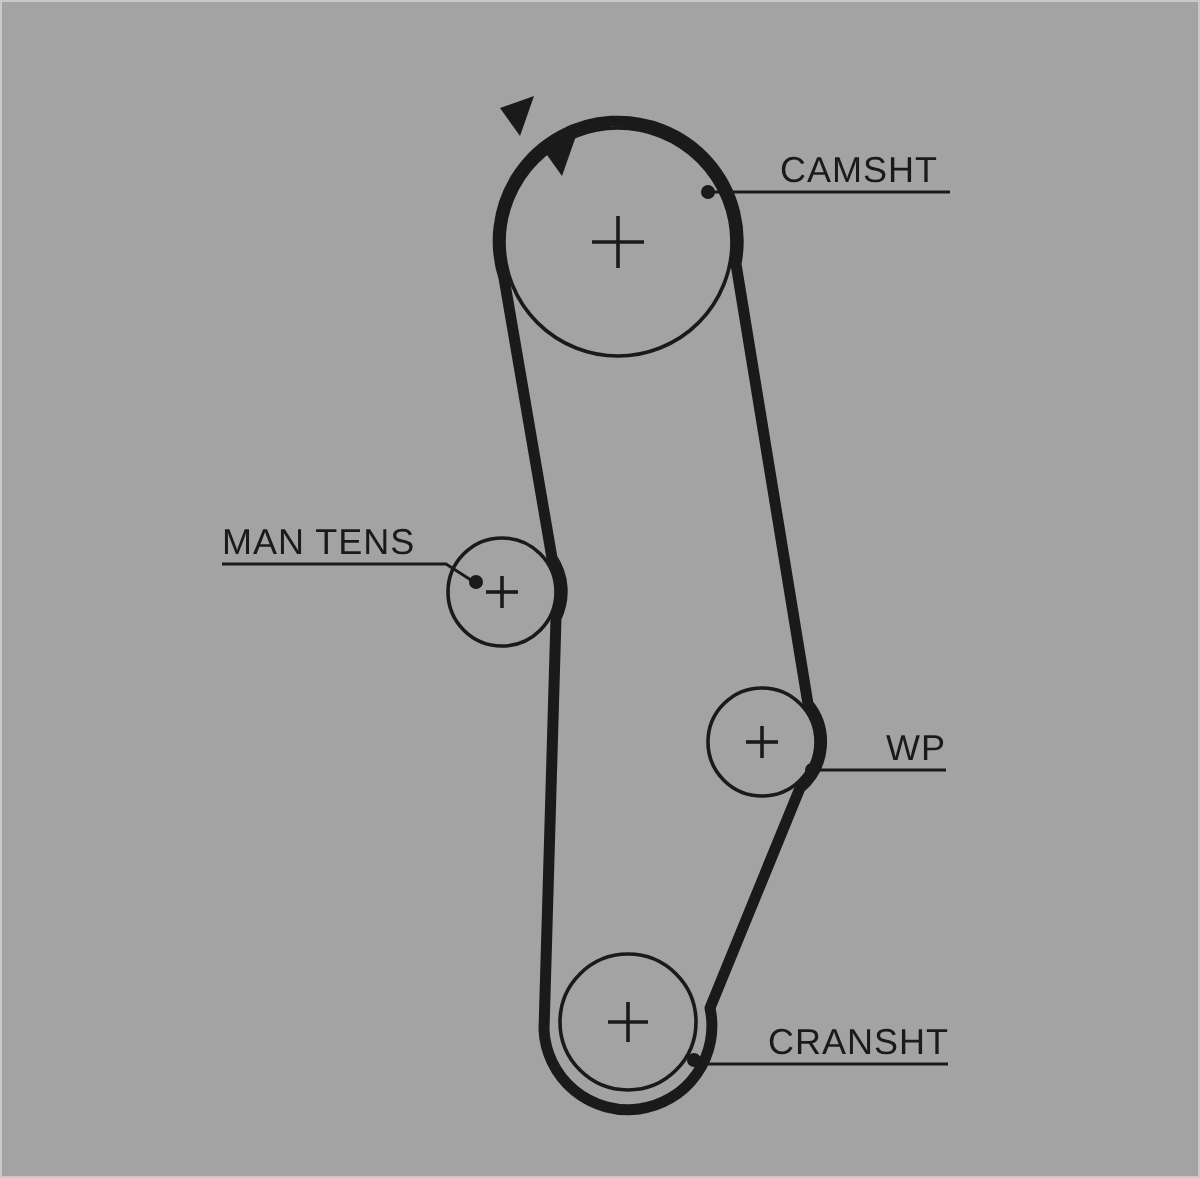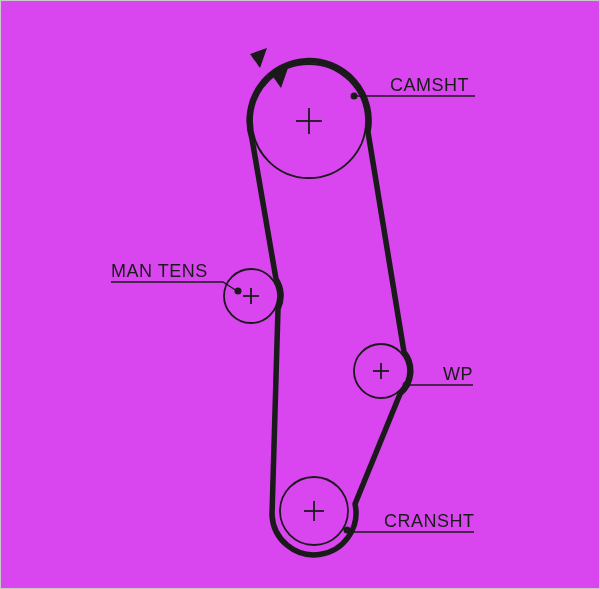--- a/index.html
+++ b/index.html
@@ -5,21 +5,21 @@
   html, body {
     margin: 0;
     padding: 0;
     background: #ffffff;
     font-family: "Liberation Sans", sans-serif;
   }
   .canvas {
     position: relative;
     width: 600px;
     height: 589px;
-    background: #d946ef;
+    background: #a3a3a3;
     border: 1px solid #c9c9c9;
     box-sizing: border-box;
     overflow: hidden;
   }
   svg { display: block; }
   .belt {
     fill: none;
     stroke: #1a1a1a;
     stroke-width: 5.5;
     stroke-linejoin: round;

